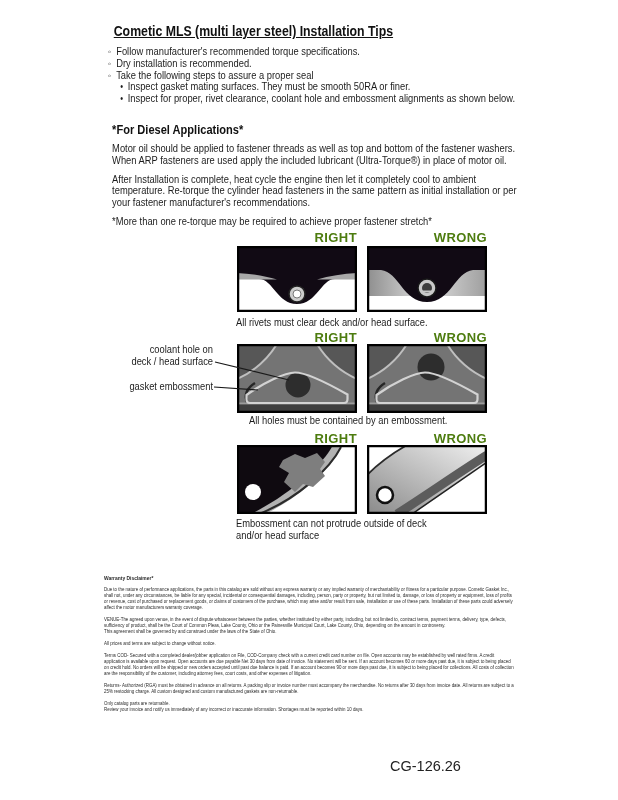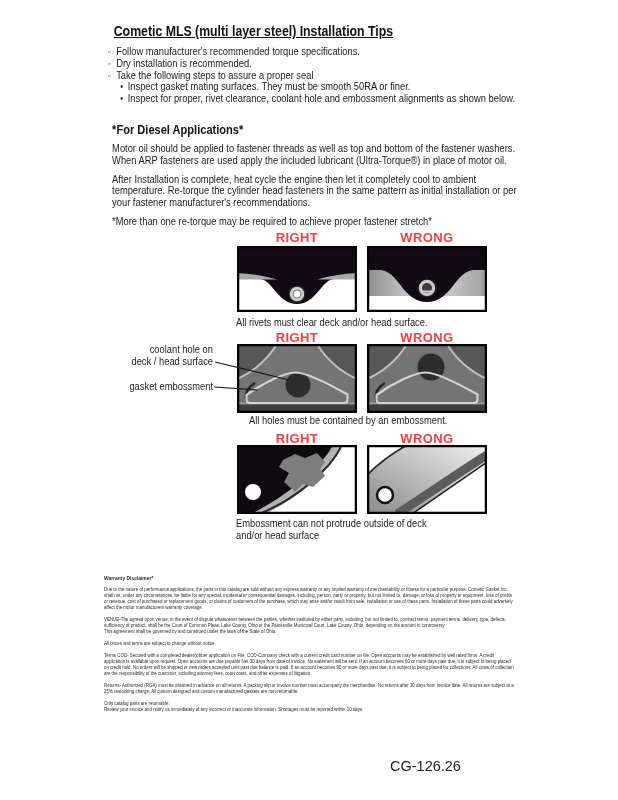--- a/index.html
+++ b/index.html
@@ -18,22 +18,22 @@
   .tip-line { display:flex; font-size:11.4px; line-height:11.8px; }
   .tip-line .marker { flex:none; width:10px; font-size:10px; line-height:11.8px; }
   .tip-line.sub { margin-left:15px; }
   .tip-line.sub .marker { width:9px; }
   .diesel-heading { font-size:13.5px; font-weight:bold; margin:17px 0 6px 5px; color:#111; }
   .para { font-size:11.4px; line-height:11.8px; margin:0 0 7px 5px; width:495px; }
 
   
   .dg { position:absolute; left:0; top:0; width:618px; height:800px; }
   .dg-header {
-    position:absolute; width:120px; text-align:center;
-    font-size:13px; font-weight:600; letter-spacing:0.4px; color:#ef4444;
+    position:absolute; width:120px; text-align:right;
+    font-size:13px; font-weight:600; letter-spacing:0.4px; color:#4d7c0f;
   }
   .dg-box { position:absolute; width:120px; display:block; }
   .dg-caption {
     position:absolute; font-size:11.4px; line-height:12.2px;
     white-space:pre-line; color:#1c1c1c;
   }
   .dg-label {
     position:absolute; width:120px; text-align:right;
     font-size:11.4px; line-height:11.8px; white-space:pre-line; color:#1c1c1c;
     transform:scaleX(0.82); transform-origin:100% 0;

